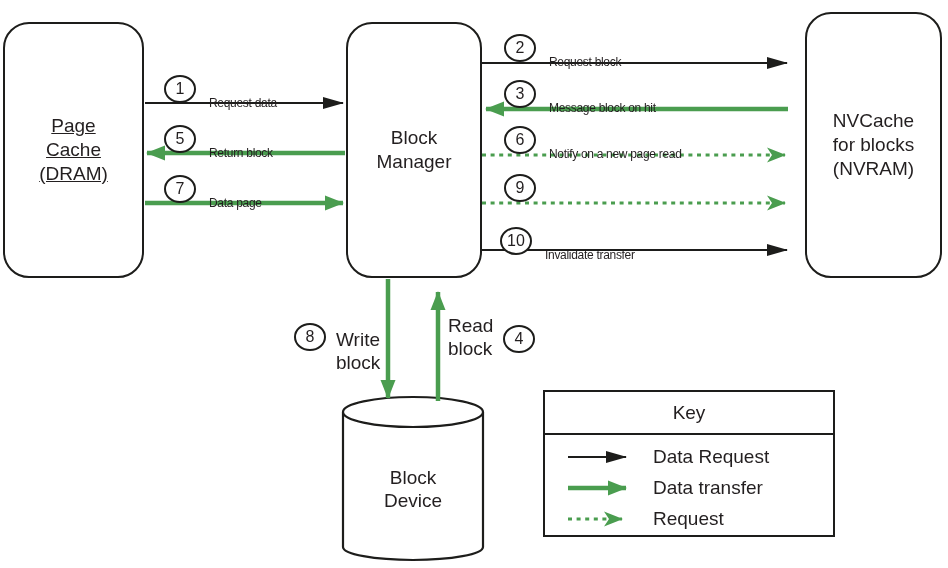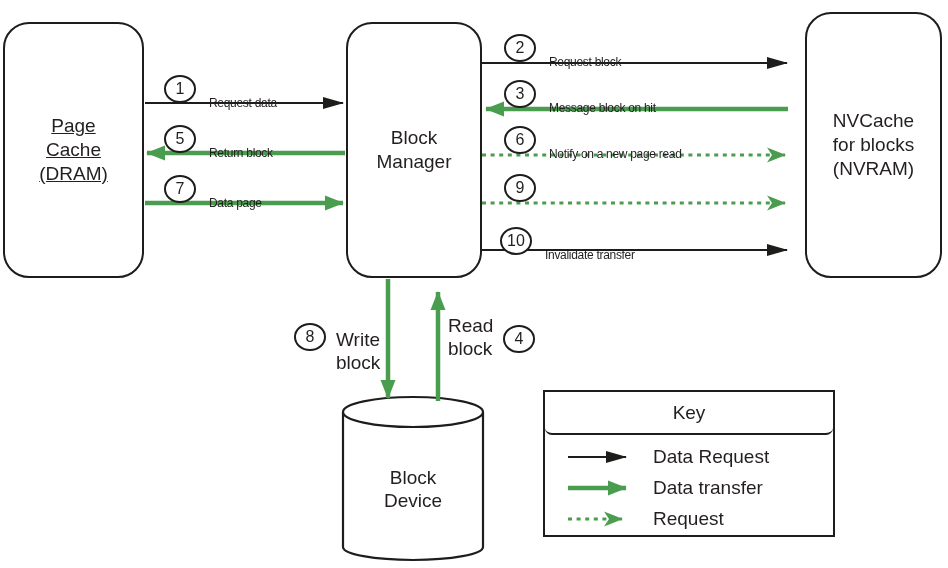--- a/index.html
+++ b/index.html
@@ -25,21 +25,21 @@
   .devlabel {
     position:absolute; left:343px; top:466px; width:140px; text-align:center;
     font-size:19px; line-height:23px; white-space:pre-line;
   }
   .keybox {
     position:absolute; left:543px; top:390px; width:292px; height:147px;
     border:2px solid #1d1d1b; box-sizing:border-box; background:transparent;
   }
   .keyhead {
     height:41px; border-bottom:2px solid #1d1d1b; display:flex;
-    align-items:center; justify-content:center; font-size:19px;border-radius:7px;
+    align-items:center; justify-content:center; font-size:19px;
   }
   .keylabel { position:absolute; font-size:19px; white-space:nowrap; height:22px; }
 </style>
 </head>
 <body>
 
 <div class="stage">
 
   <div class="node" style="left:3px; top:22px; width:141px; height:256px;text-decoration:underline;">
     <span>Page

